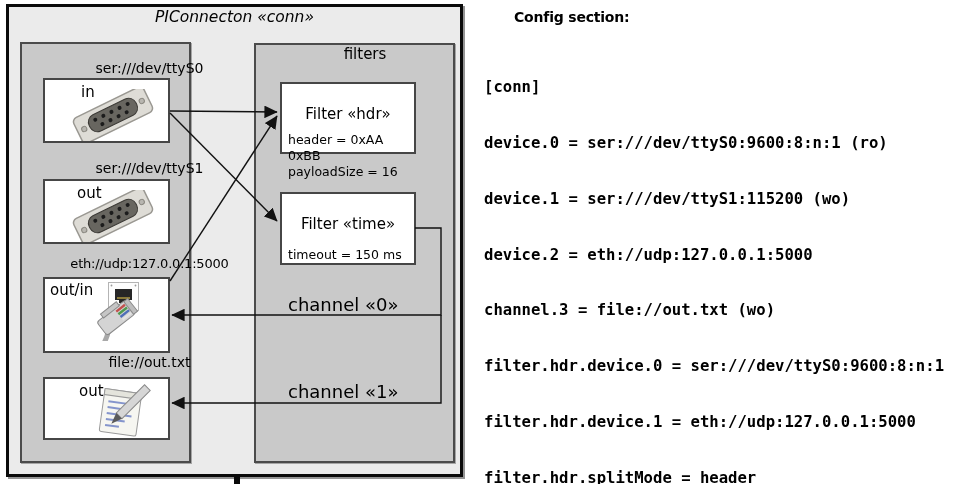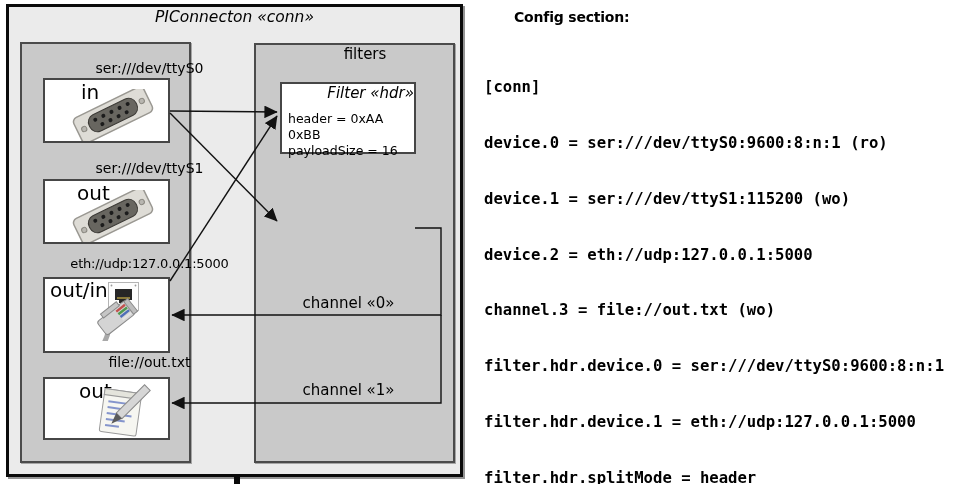--- a/index.html
+++ b/index.html
@@ -18,30 +18,30 @@
                box-shadow:1px 1px 0 rgba(80,80,80,.45); }
   .devices-box { left:20px; top:42px; width:171px; height:421px; }
   .filters-box { left:254px; top:43px; width:201px; height:420px; }
   .filters-title { left:254px; top:45px; width:222px; text-align:center; font-size:15px; }
 
   
   .dev-label { left:20px; width:171px; text-align:center; font-size:14px;padding-left:44px; }
   .dev-label.narrow { font-size:13px; letter-spacing:-0.2px; }
   .dev-box { left:43px; width:127px; background:#ffffff; border:2px solid #464646;
              box-sizing:border-box; }
-  .port { position:absolute; font-size:20px; line-height:20px; }
+  .port { position:absolute; font-size:15px; line-height:20px; }
 
   
   .filter-box { left:280px; width:136px; background:#ffffff; border:2px solid #464646;
                 box-sizing:border-box; }
-  .filter-title { text-align:right; font-size:15px; margin-top:0;font-style:italic; }
+  .filter-title { text-align:center; font-size:15px; margin-top:21px; }
   .filter-lines { margin:9px 0 0 6px; font-size:12.5px; line-height:16px; }
   .filter-box.time .filter-lines { margin-top:14px; }
 
-  .channel-label { left:280px; width:137px; text-align:center; font-size:15px; }
+  .channel-label { left:288px; width:137px; text-align:left; font-size:18px; }
 
   
   svg.arrows { left:0; top:0; pointer-events:none; z-index:5; }
   .icon-svg { position:absolute; }
 
   .bottom-tick { left:234px; top:474px; width:6px; height:10px; background:#0a0a0a; }
 
   
   .config-heading { left:484px; top:9px; font-size:14px; font-weight:bold;
                     letter-spacing:-0.2px;margin-left:30px; }
@@ -151,20 +151,26 @@
   </div>
 
   <div class="abs filter-box" style="top:82px;height:72px">
     <div class="filter-title">Filter «hdr»</div>
     <div class="filter-lines">
       <div>header = 0xAA 0xBB</div>
       <div>payloadSize = 16</div>
     </div>
   </div>
 
+  <div class="abs filter-box time" style="top:192px;height:73px">
+    <div class="filter-title">Filter «time»</div>
+    <div class="filter-lines">
+      <div>timeout = 150 ms</div>
+    </div>
+  </div>
 
   <div class="abs channel-label" style="top:294px">channel «0»</div>
   <div class="abs channel-label" style="top:381px">channel «1»</div>
 
   <svg class="abs arrows" width="964" height="484" viewBox="0 0 964 484">
     <defs>
       <marker id="ah" markerWidth="10" markerHeight="9" refX="9" refY="4.5" orient="auto">
         <path d="M0,0 L9.5,4.5 L0,9 z" fill="#111"></path>
       </marker>
     </defs>

